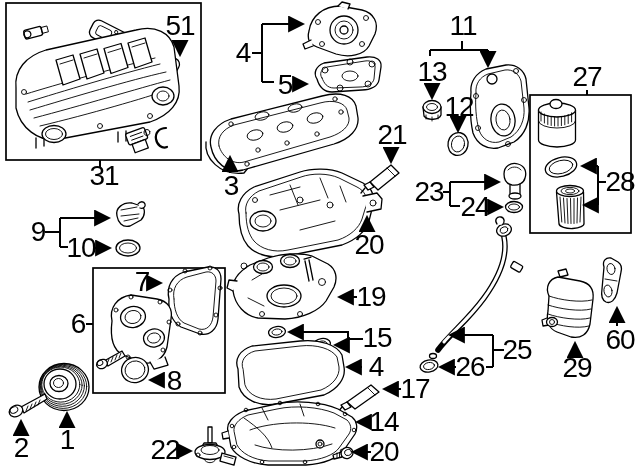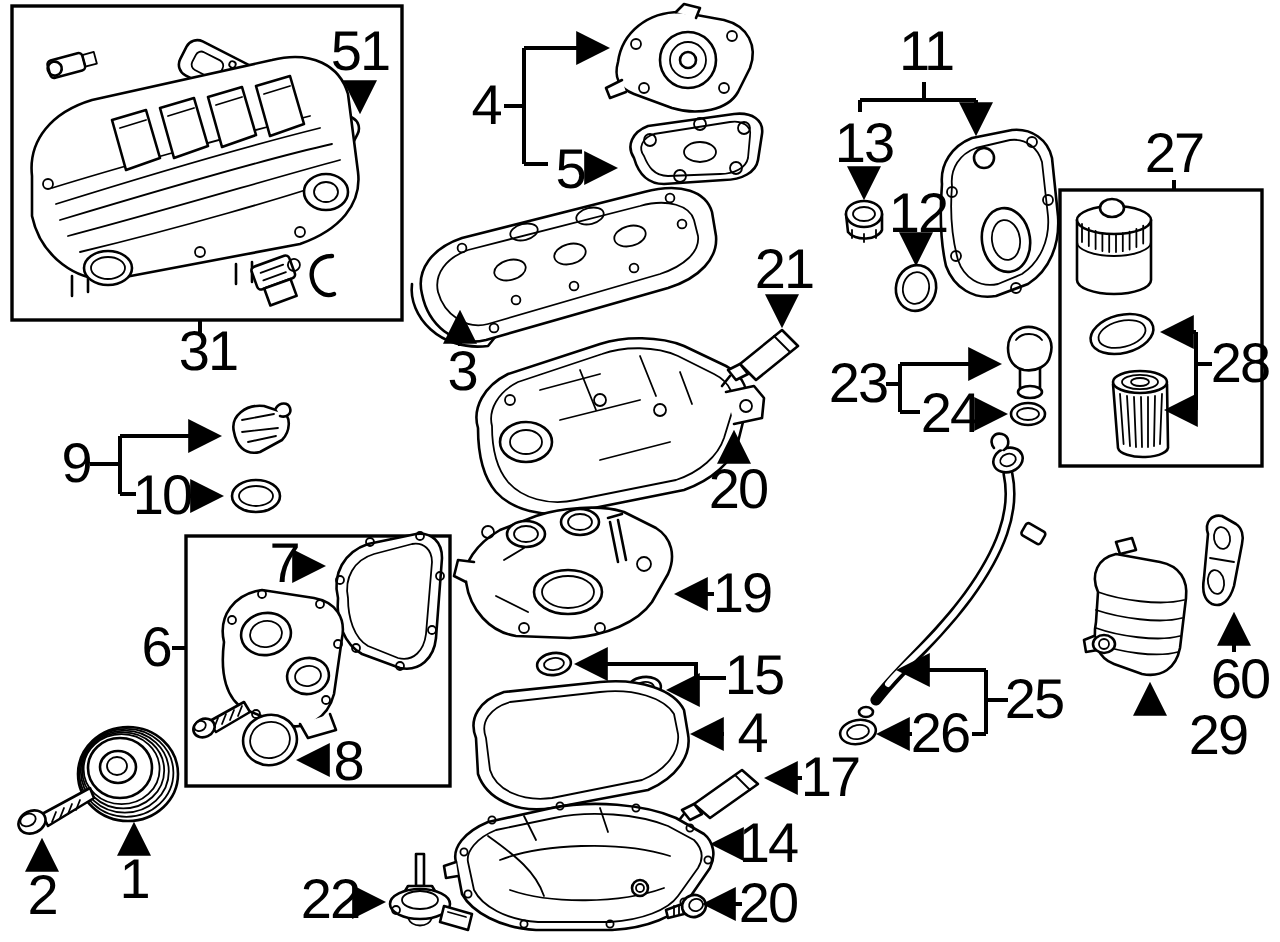--- a/index.html
+++ b/index.html
@@ -429,18 +429,18 @@
 <div class="callout" style="left:371px;top:297px">19</div>
 <div class="callout" style="left:369px;top:245px">20</div>
 <div class="callout" style="left:392px;top:135px">21</div>
 <div class="callout" style="left:165px;top:450px">22</div>
 <div class="callout" style="left:429px;top:192px">23</div>
 <div class="callout" style="left:475px;top:207px">24</div>
 <div class="callout" style="left:517px;top:350px">25</div>
 <div class="callout" style="left:470px;top:367px">26</div>
 <div class="callout" style="left:587px;top:77px">27</div>
 <div class="callout" style="left:620px;top:182px">28</div>
-<div class="callout" style="left:609px;top:368px">29</div>
+<div class="callout" style="left:577px;top:368px">29</div>
 <div class="callout" style="left:620px;top:340px">60</div>
 <div class="callout" style="left:104px;top:176px">31</div>
 <div class="callout" style="left:180px;top:26px">51</div>
 
 </div>
 
 </body></html>

